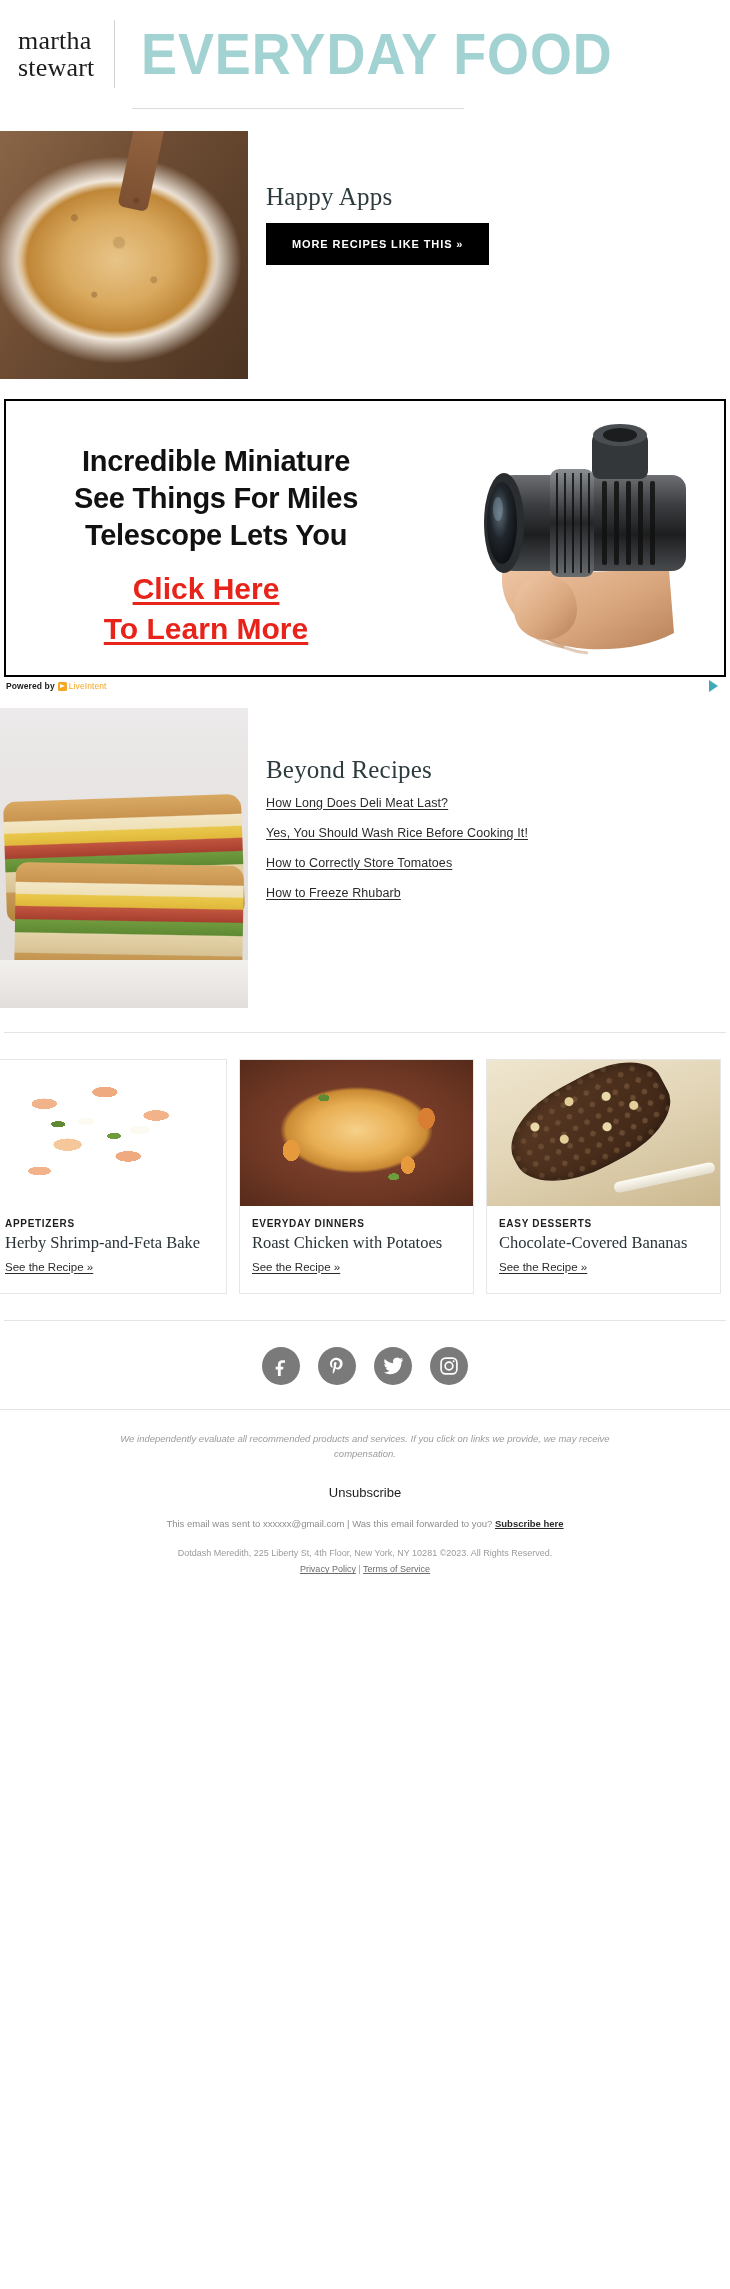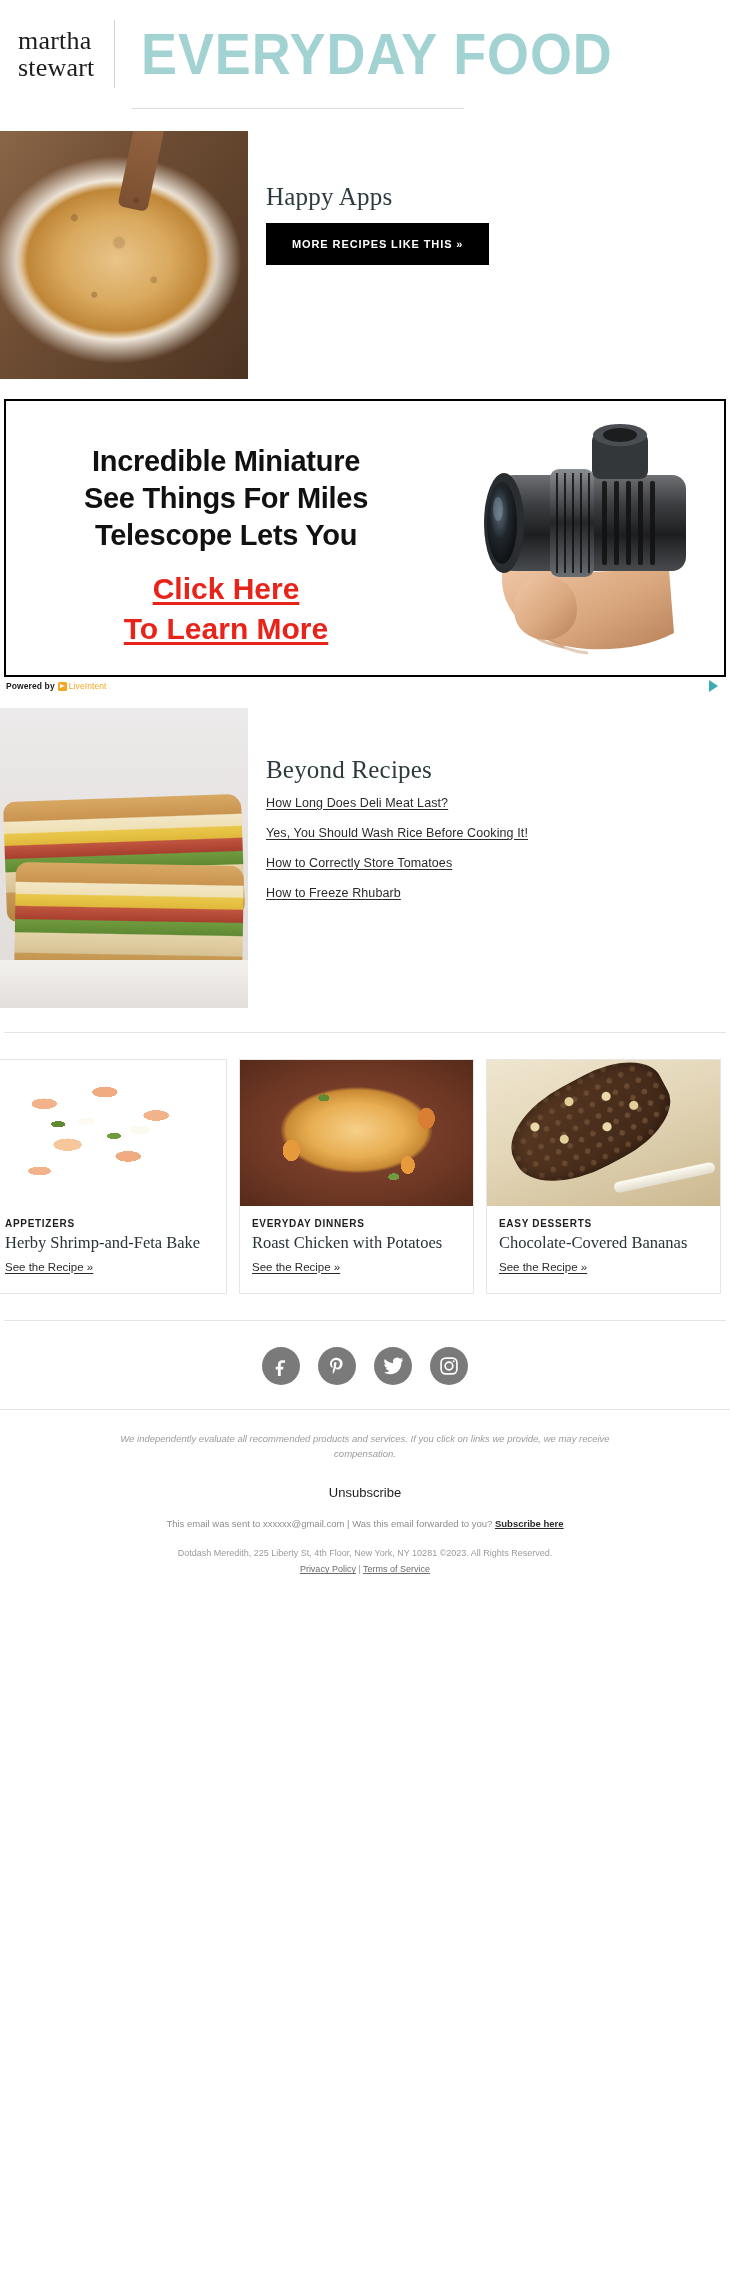--- a/index.html
+++ b/index.html
@@ -105,34 +105,34 @@
   .ad-outer { padding: 20px 4px 0 4px; }
   .ad-box {
     border: 2px solid #000;
     height: 278px;
     position: relative;
     background: #fff;
     overflow: hidden;
   }
   .ad-head {
     position: absolute;
-    left: 20px;
+    left: 10px;
     top: 42px;
     width: 400px;
     text-align: center;
     font-family: "Liberation Sans Narrow", "Liberation Sans", sans-serif;
     font-weight: bold;
     font-size: 29px;
     line-height: 1.28;
     color: #111;
     letter-spacing: -.3px;
   }
   .ad-cta {
     position: absolute;
-    left: 20px;
+    left: 0;
     top: 168px;
     width: 400px;
     text-align: center;
     font-family: "Liberation Sans Narrow", "Liberation Sans", sans-serif;
     font-weight: bold;
     font-size: 30px;
     line-height: 1.33;
     color: #e8231a;
   }
   .ad-cta span { text-decoration: underline; text-underline-offset: 3px; }

